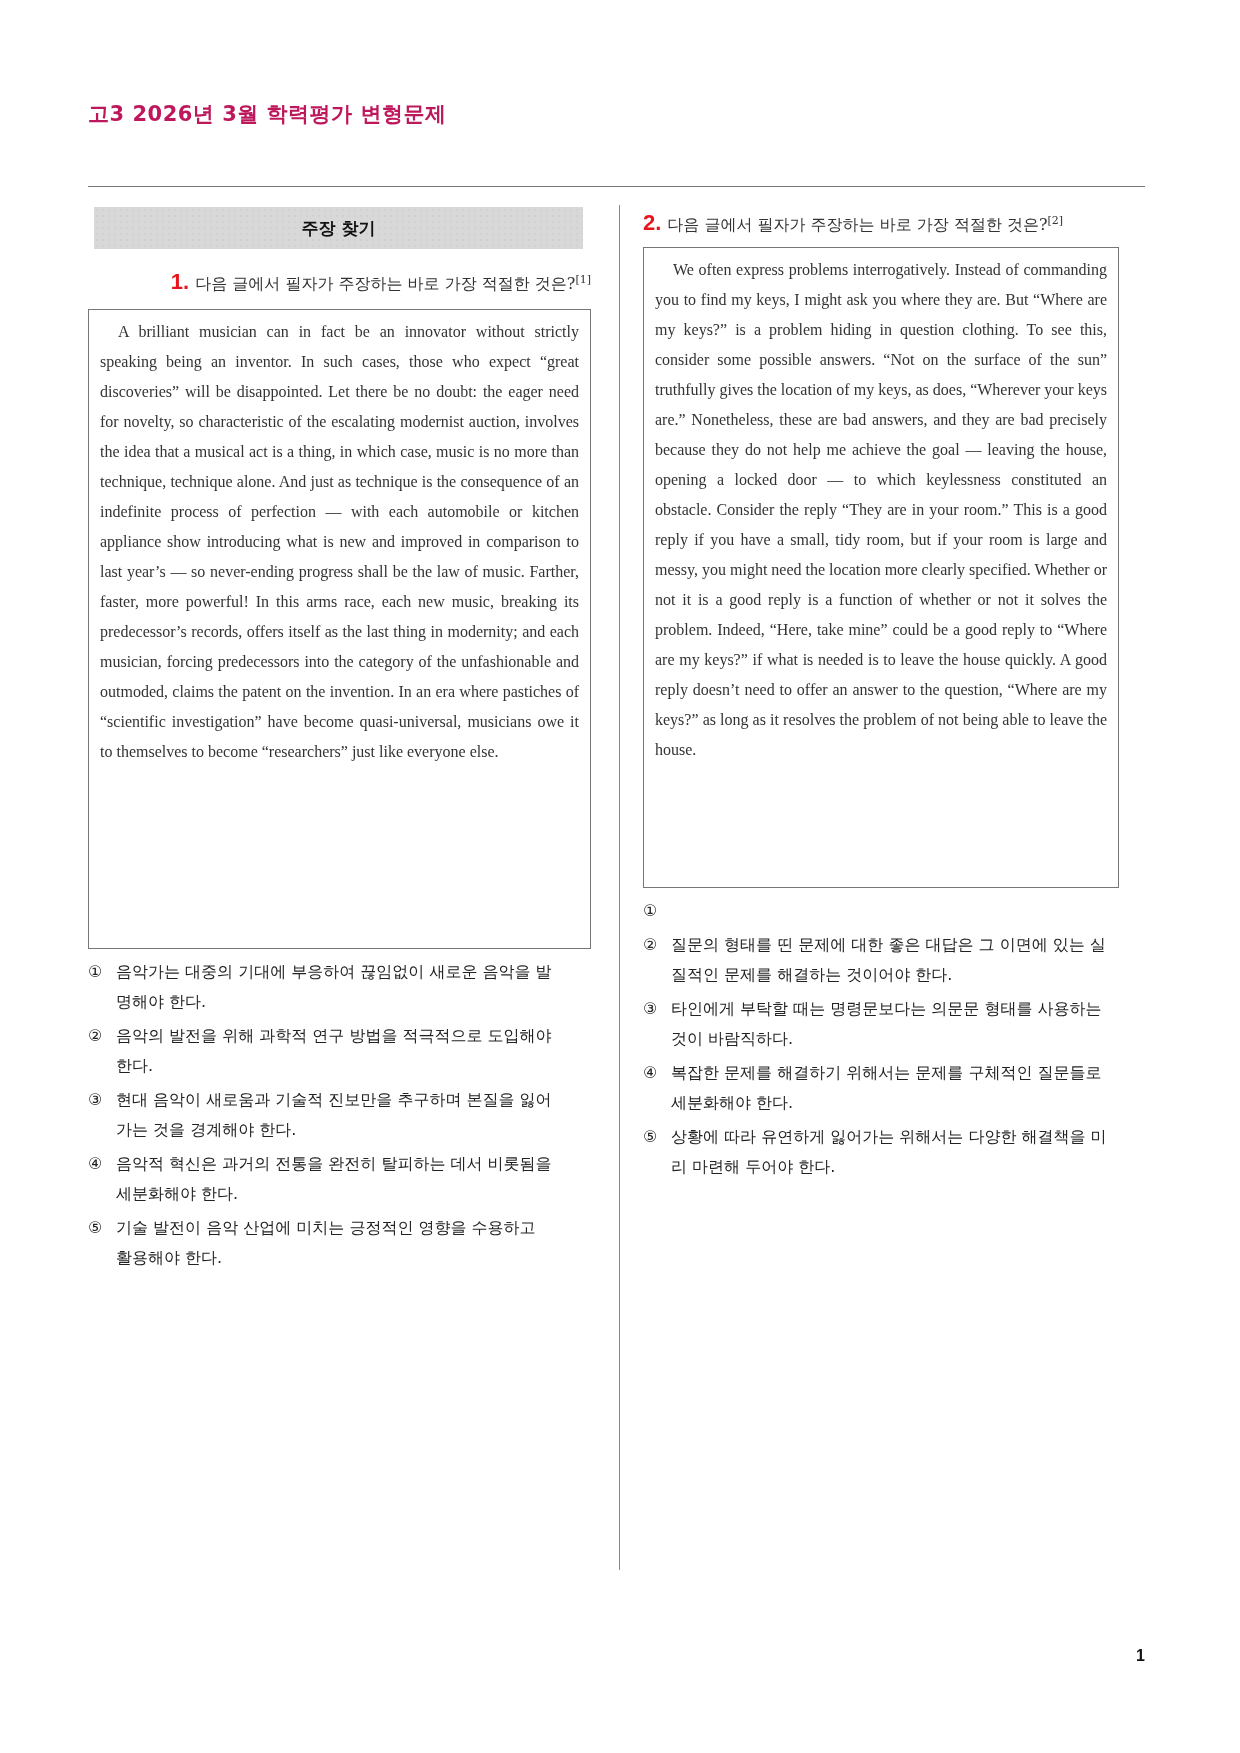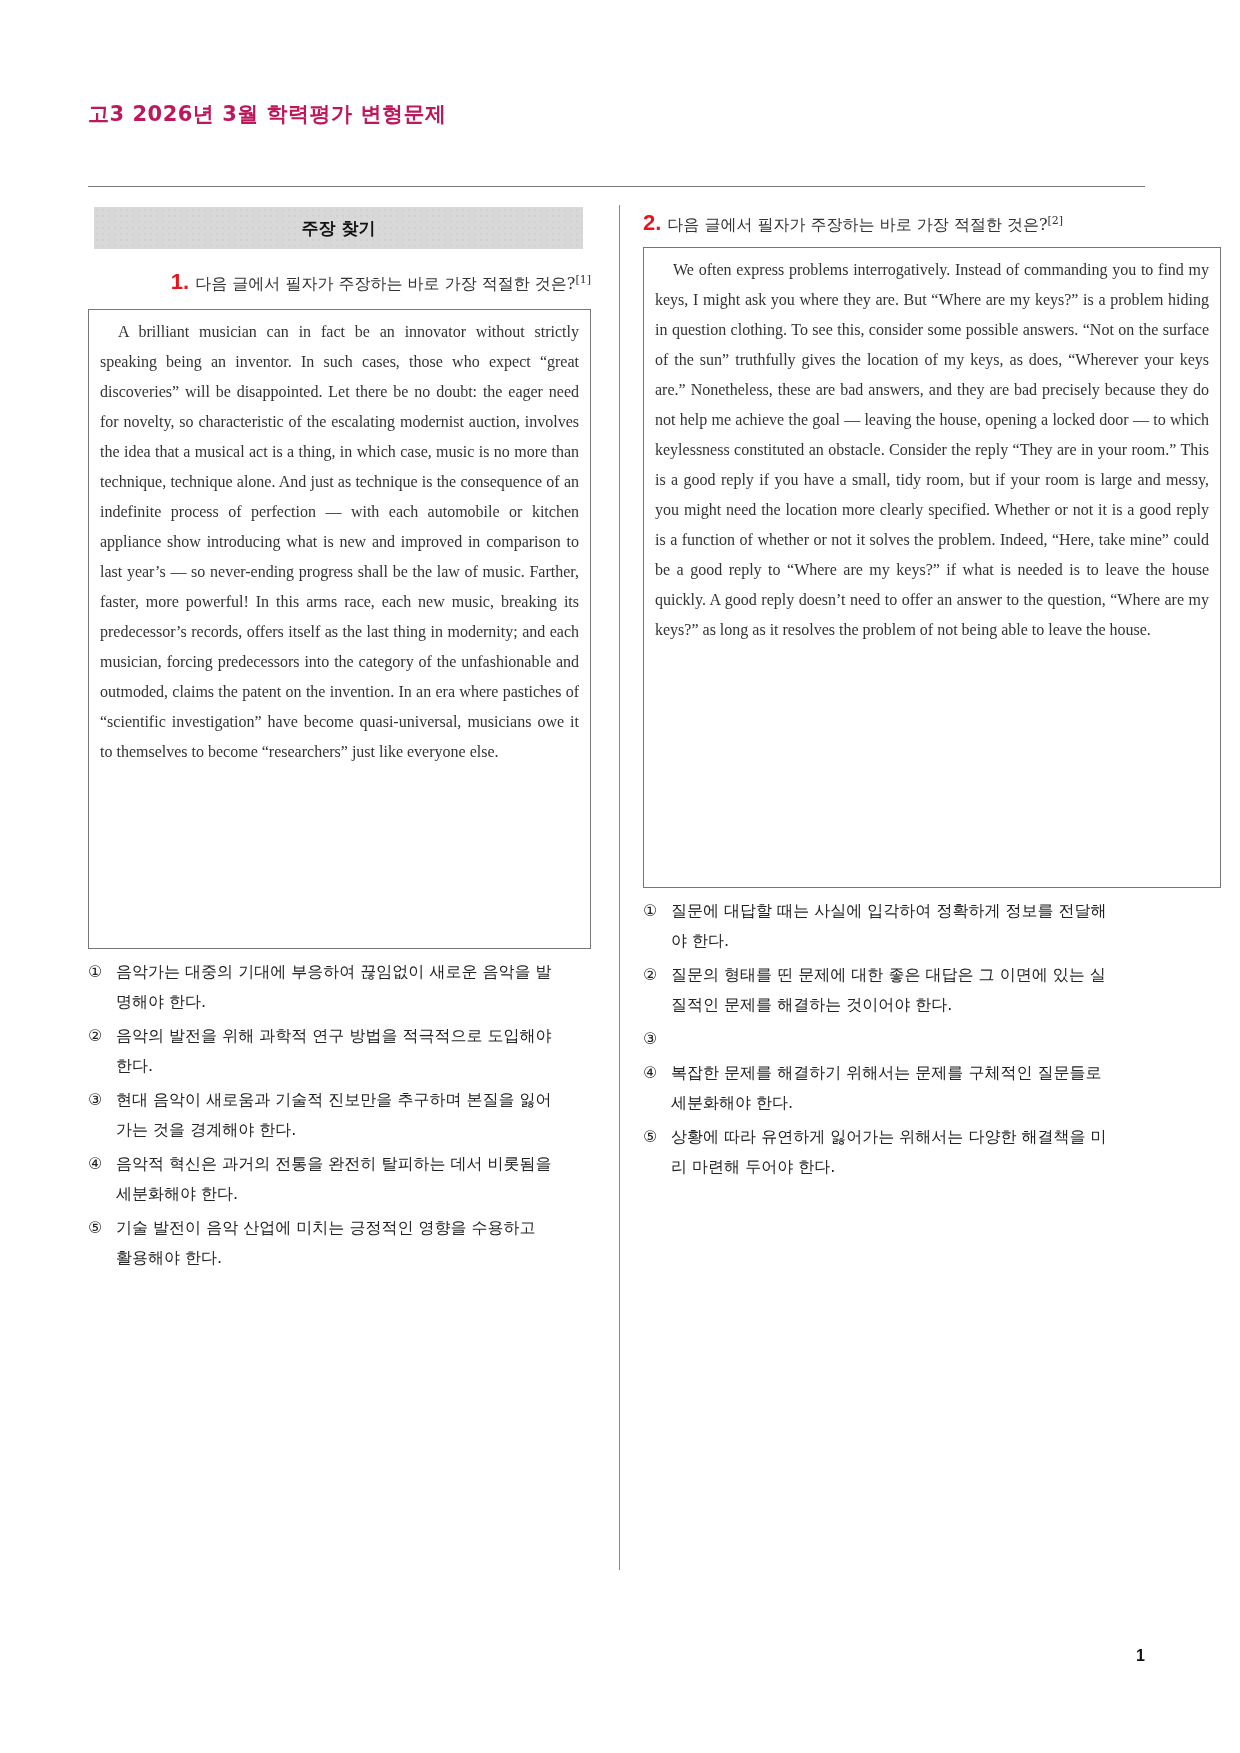--- a/index.html
+++ b/index.html
@@ -2,21 +2,21 @@
 <html><head>
 <meta charset="utf-8">
 <style>
   html, body { margin: 0; padding: 0; background: #ffffff; }
   body { width: 1240px; height: 1753px; position: relative; overflow: hidden; color: #222; }
   .title { position: absolute; left: 88px; top: 100px; font-family: "DejaVu Sans", sans-serif; font-weight: bold; font-size: 21px; color: #be185d; letter-spacing: 0.5px; }
   .hrule { position: absolute; left: 88px; top: 186px; width: 1057px; height: 0; border-top: 1.5px solid #777; }
   .vdivider { position: absolute; left: 619px; top: 205px; width: 0; height: 1365px; border-left: 1px solid #888; }
   .col { position: absolute; }
   .col-left { left: 88px; top: 207px; width: 503px; }
-  .col-right { left: 643px; top: 207px; width: 578px; }
+  .col-right { left: 643px; top: 207px; width: 476px; }
   .section-header {
     margin-left: 6px; width: 489px; height: 42px; line-height: 42px; text-align: center;
     background-color: #d8d8d8;
     background-image: radial-gradient(#c8c8c8 0.6px, transparent 0.8px);
     background-size: 6px 6px;
     font-family: "DejaVu Sans", sans-serif; font-weight: bold; font-size: 17px; color: #111;
   }
   .q-title { font-family: "DejaVu Serif", serif; font-size: 16px; color: #333; white-space: nowrap; }
   .q-num { font-family: "Liberation Sans", sans-serif; font-weight: bold; font-size: 22px; color: #e8141c; margin-right: 6px; }
   .q-ref { font-size: 11px; vertical-align: super; }
@@ -79,28 +79,28 @@
 <div class="col col-right">
   <div class="q-title">
     <span class="q-num">2.</span><span>다음 글에서 필자가 주장하는 바로 가장 적절한 것은?</span><span class="q-ref">[2]</span>
   </div>
 
   <div class="passage">We often express problems interrogatively. Instead of commanding you to find my keys, I might ask you where they are. But “Where are my keys?” is a problem hiding in question clothing. To see this, consider some possible answers. “Not on the surface of the sun” truthfully gives the location of my keys, as does, “Wherever your keys are.” Nonetheless, these are bad answers, and they are bad precisely because they do not help me achieve the goal — leaving the house, opening a locked door — to which keylessness constituted an obstacle. Consider the reply “They are in your room.” This is a good reply if you have a small, tidy room, but if your room is large and messy, you might need the location more clearly specified. Whether or not it is a good reply is a function of whether or not it solves the problem. Indeed, “Here, take mine” could be a good reply to “Where are my keys?” if what is needed is to leave the house quickly. A good reply doesn’t need to offer an answer to the question, “Where are my keys?” as long as it resolves the problem of not being able to leave the house.</div>
 
   <div class="options">
     <div class="option">
       <span class="opt-mark">①</span>
-      <span class="opt-text">질문에 대답할 때는 사실에 입각하여 정확하게 정보를 전달해야 한다.</span>
     </div>
     <div class="option">
       <span class="opt-mark">②</span>
       <span class="opt-text">질문의 형태를 띤 문제에 대한 좋은 대답은 그 이면에 있는 실질적인 문제를 해결하는 것이어야 한다.</span>
     </div>
     <div class="option">
       <span class="opt-mark">③</span>
+      <span class="opt-text">타인에게 부탁할 때는 명령문보다는 의문문 형태를 사용하는 것이 바람직하다.</span>
     </div>
     <div class="option">
       <span class="opt-mark">④</span>
       <span class="opt-text">복잡한 문제를 해결하기 위해서는 문제를 구체적인 질문들로 세분화해야 한다.</span>
     </div>
     <div class="option">
       <span class="opt-mark">⑤</span>
       <span class="opt-text">상황에 따라 유연하게 잃어가는 위해서는 다양한 해결책을 미리 마련해 두어야 한다.</span>
     </div>
   </div>

